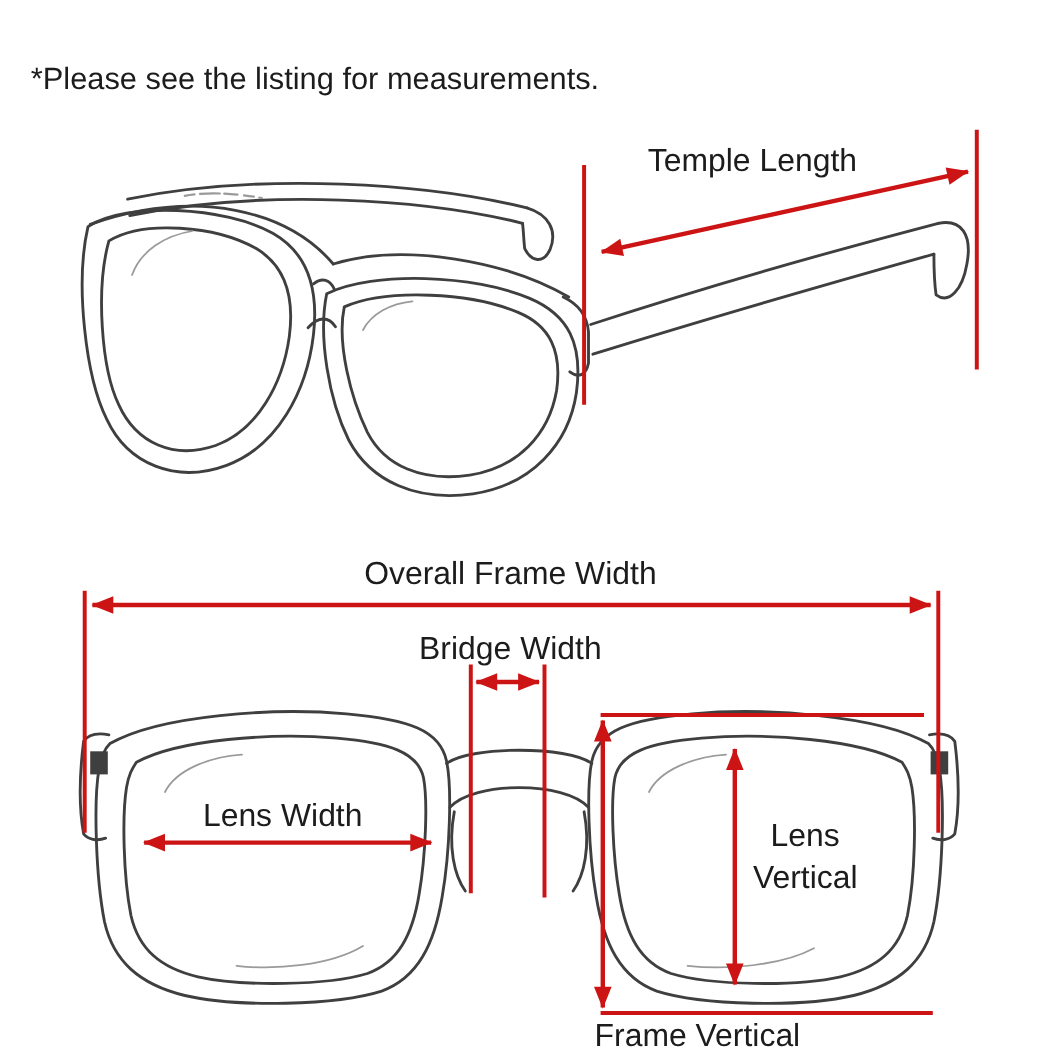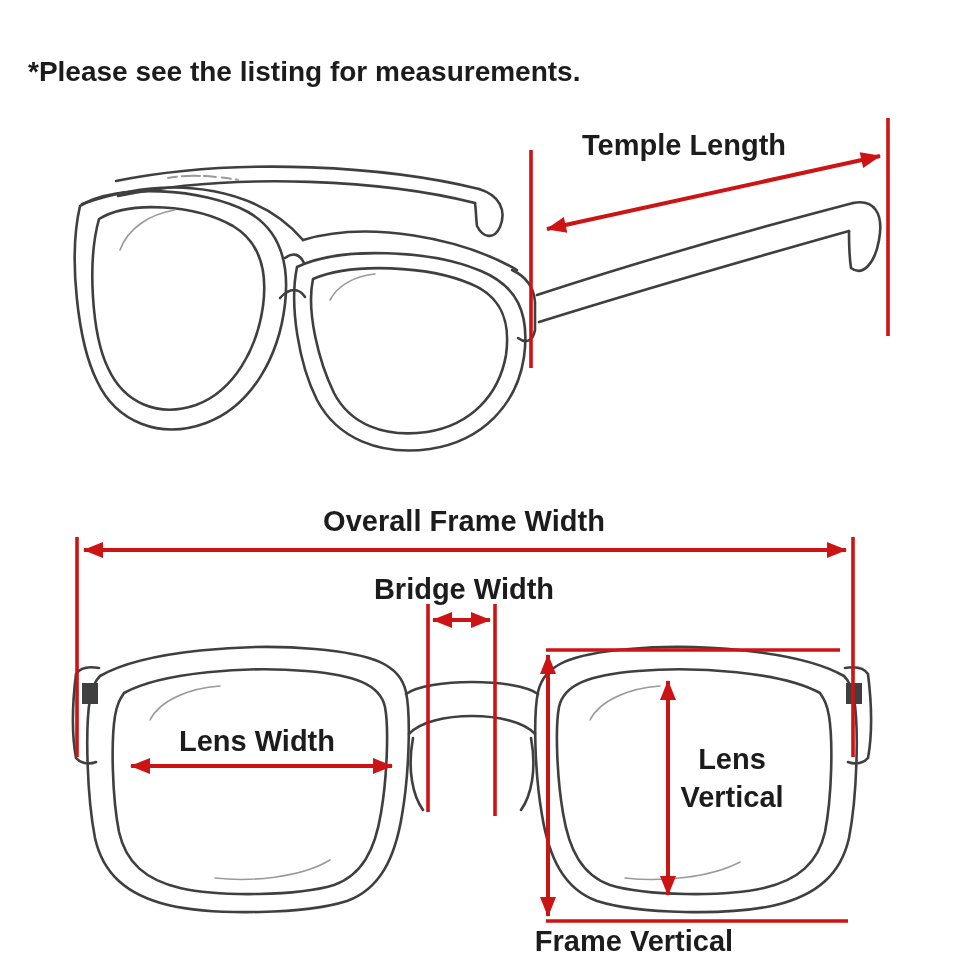--- a/index.html
+++ b/index.html
@@ -2,21 +2,20 @@
 <html style="--arrow: #cc1414; --text: #1c1c1c; --sketch: #3f3f3f; --sketch_light: #9a9a9a; --background: #ffffff;"><head>
 <meta charset="utf-8">
 <style>
   html,body { margin:0; padding:0; background:#fff; }
   .canvas {
     position: relative;
     width: 960px; height: 960px;
     background: var(--background, #fff);
     font-family: "Liberation Sans", sans-serif;
     overflow: hidden;
-    font-weight: bold;
   }
   svg { position:absolute; left:0; top:0; }
   .sketch path { fill:none; stroke: var(--sketch, #3f3f3f); stroke-width:2.6; stroke-linecap:round; stroke-linejoin:round; }
   .sketch path.thin { stroke: var(--sketch_light, #9a9a9a); stroke-width:1.6; }
   .sketch path.hinge { fill: var(--sketch, #3f3f3f); stroke:none; }
   .sketch path.scribble { stroke: var(--sketch_light, #9a9a9a); stroke-width:2; stroke-dasharray: 9 5 18 4 12 6; }
   .red path { fill:none; stroke: var(--arrow, #cc1414); stroke-width:4; }
   .red .tick { stroke-width:3.6; }
   marker path { fill: var(--arrow, #cc1414); }
   text.lbl {

